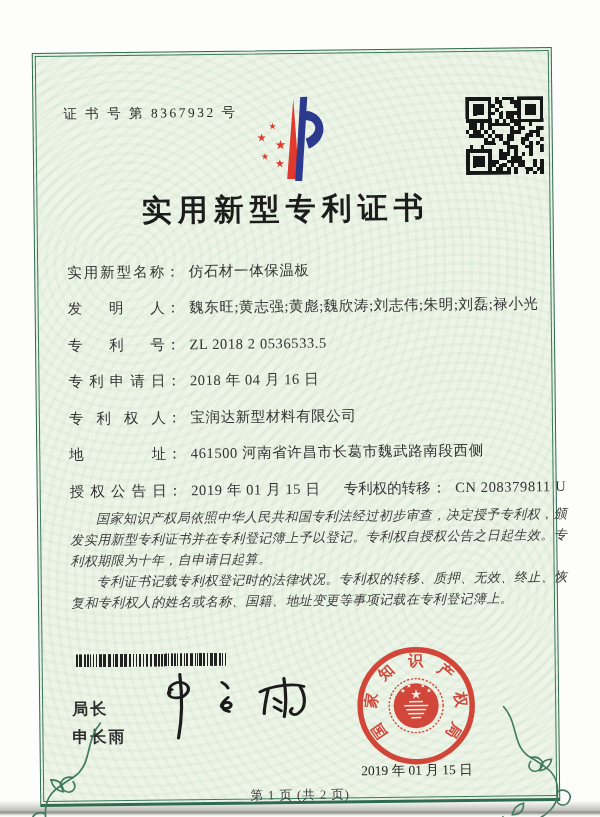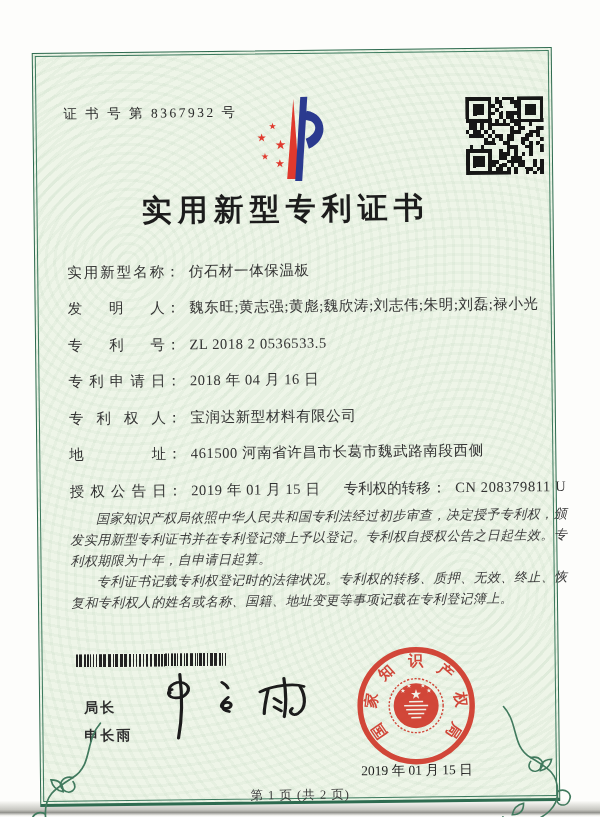--- a/index.html
+++ b/index.html
@@ -20,22 +20,22 @@
   .title{left:0;top:138px;width:100%;text-align:center;padding-right:16px;box-sizing:border-box;
          font-size:30px;font-weight:600;letter-spacing:6px;color:#1c1c1c;}
   .row{left:32px;width:500px;font-size:14.5px;color:#333;white-space:nowrap;}
   .flabel{display:inline-block;width:97px;text-align:justify;text-align-last:justify;}
   .fcolon{margin-left:1px;}
   .fval{margin-left:9px;letter-spacing:0.6px;}
   .grant-right{position:absolute;left:274px;top:0;}
   .bodytext{left:32px;top:455px;width:497px;font-size:13px;line-height:21px;color:#3c3c3c;
             text-align:justify;font-style:italic;}
   .bodytext p{margin:0;text-indent:2em;letter-spacing:0.4px;}
-  .director{left:44px;font-family:Liberation Serif, serif;
-            font-weight:700;font-size:14px;color:#2e2e2e;letter-spacing:2px;}
+  .director{left:32px;font-family:Liberation Serif, serif;
+            font-weight:700;font-size:16px;color:#2e2e2e;letter-spacing:2px;}
   .sealdate{left:314px;top:712px;width:124px;text-align:center;font-size:13.5px;color:#1d1d1d;z-index:2;}
   .footer{left:0;top:736px;width:100%;text-align:center;font-size:12.5px;color:#3a3a3a;letter-spacing:1px;}
   svg{display:block;}
   .sealsvg{opacity:.93;z-index:3;}
 </style>
 </head>
 <body>
 
 <div class="page">
   <div class="photo-shadow"></div>

